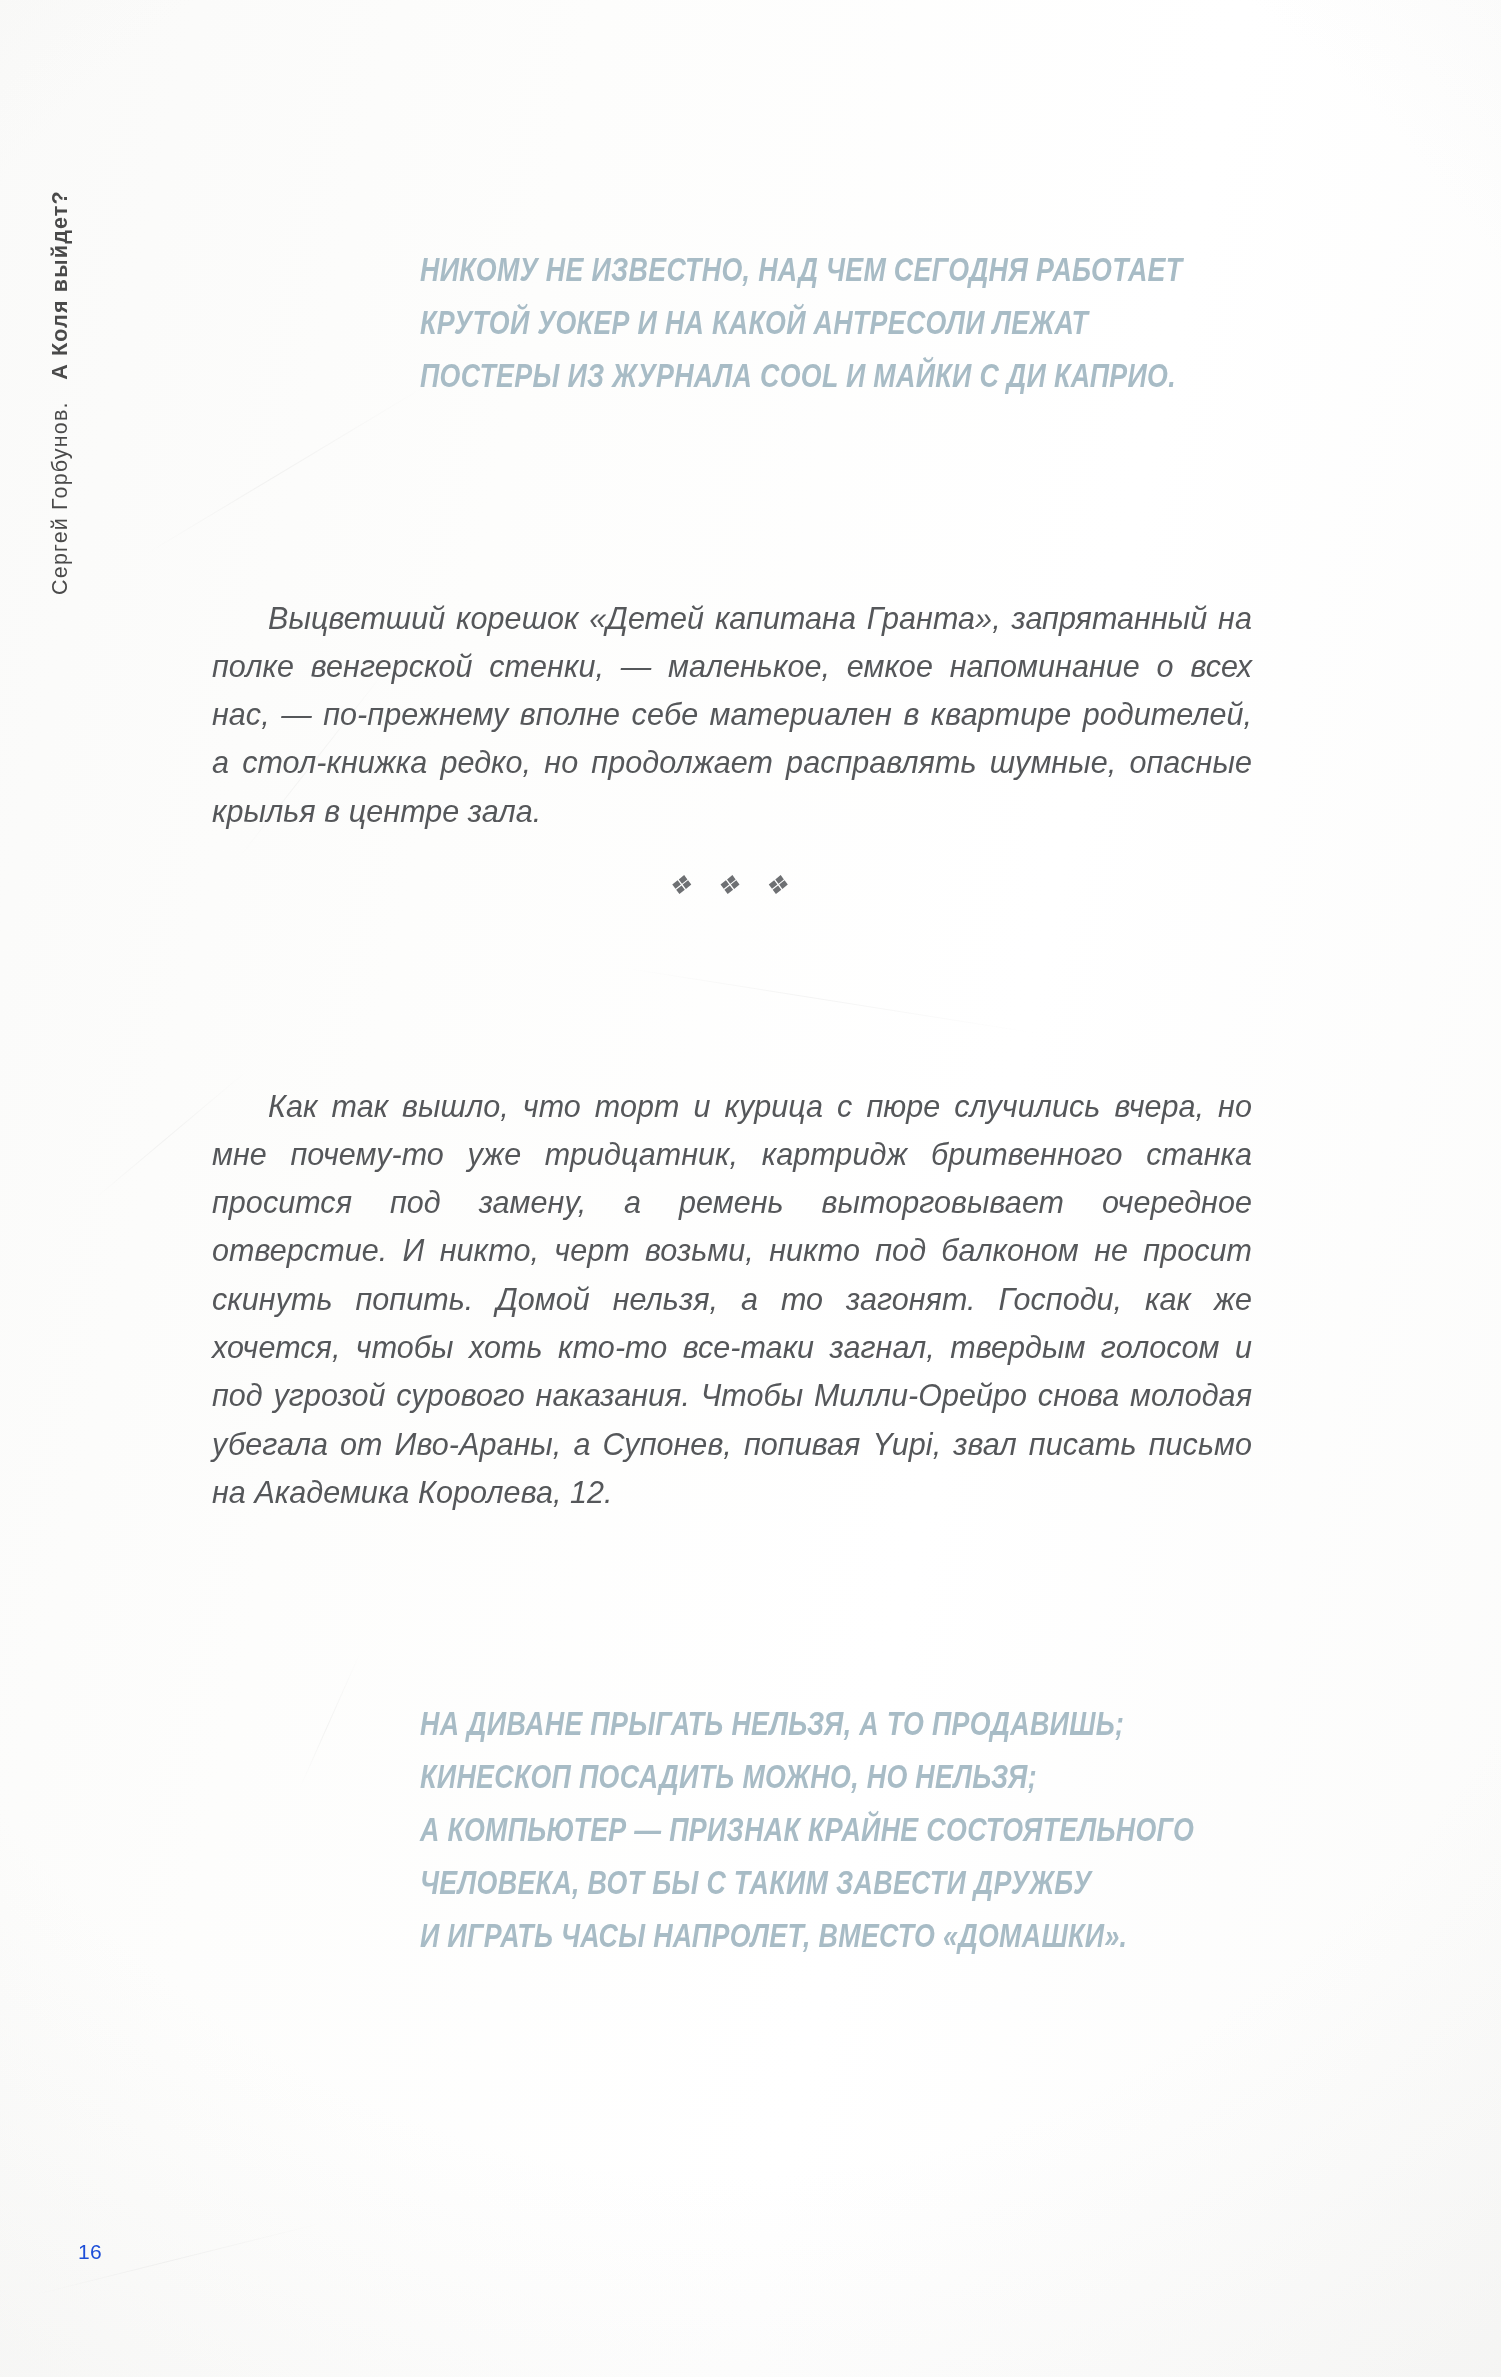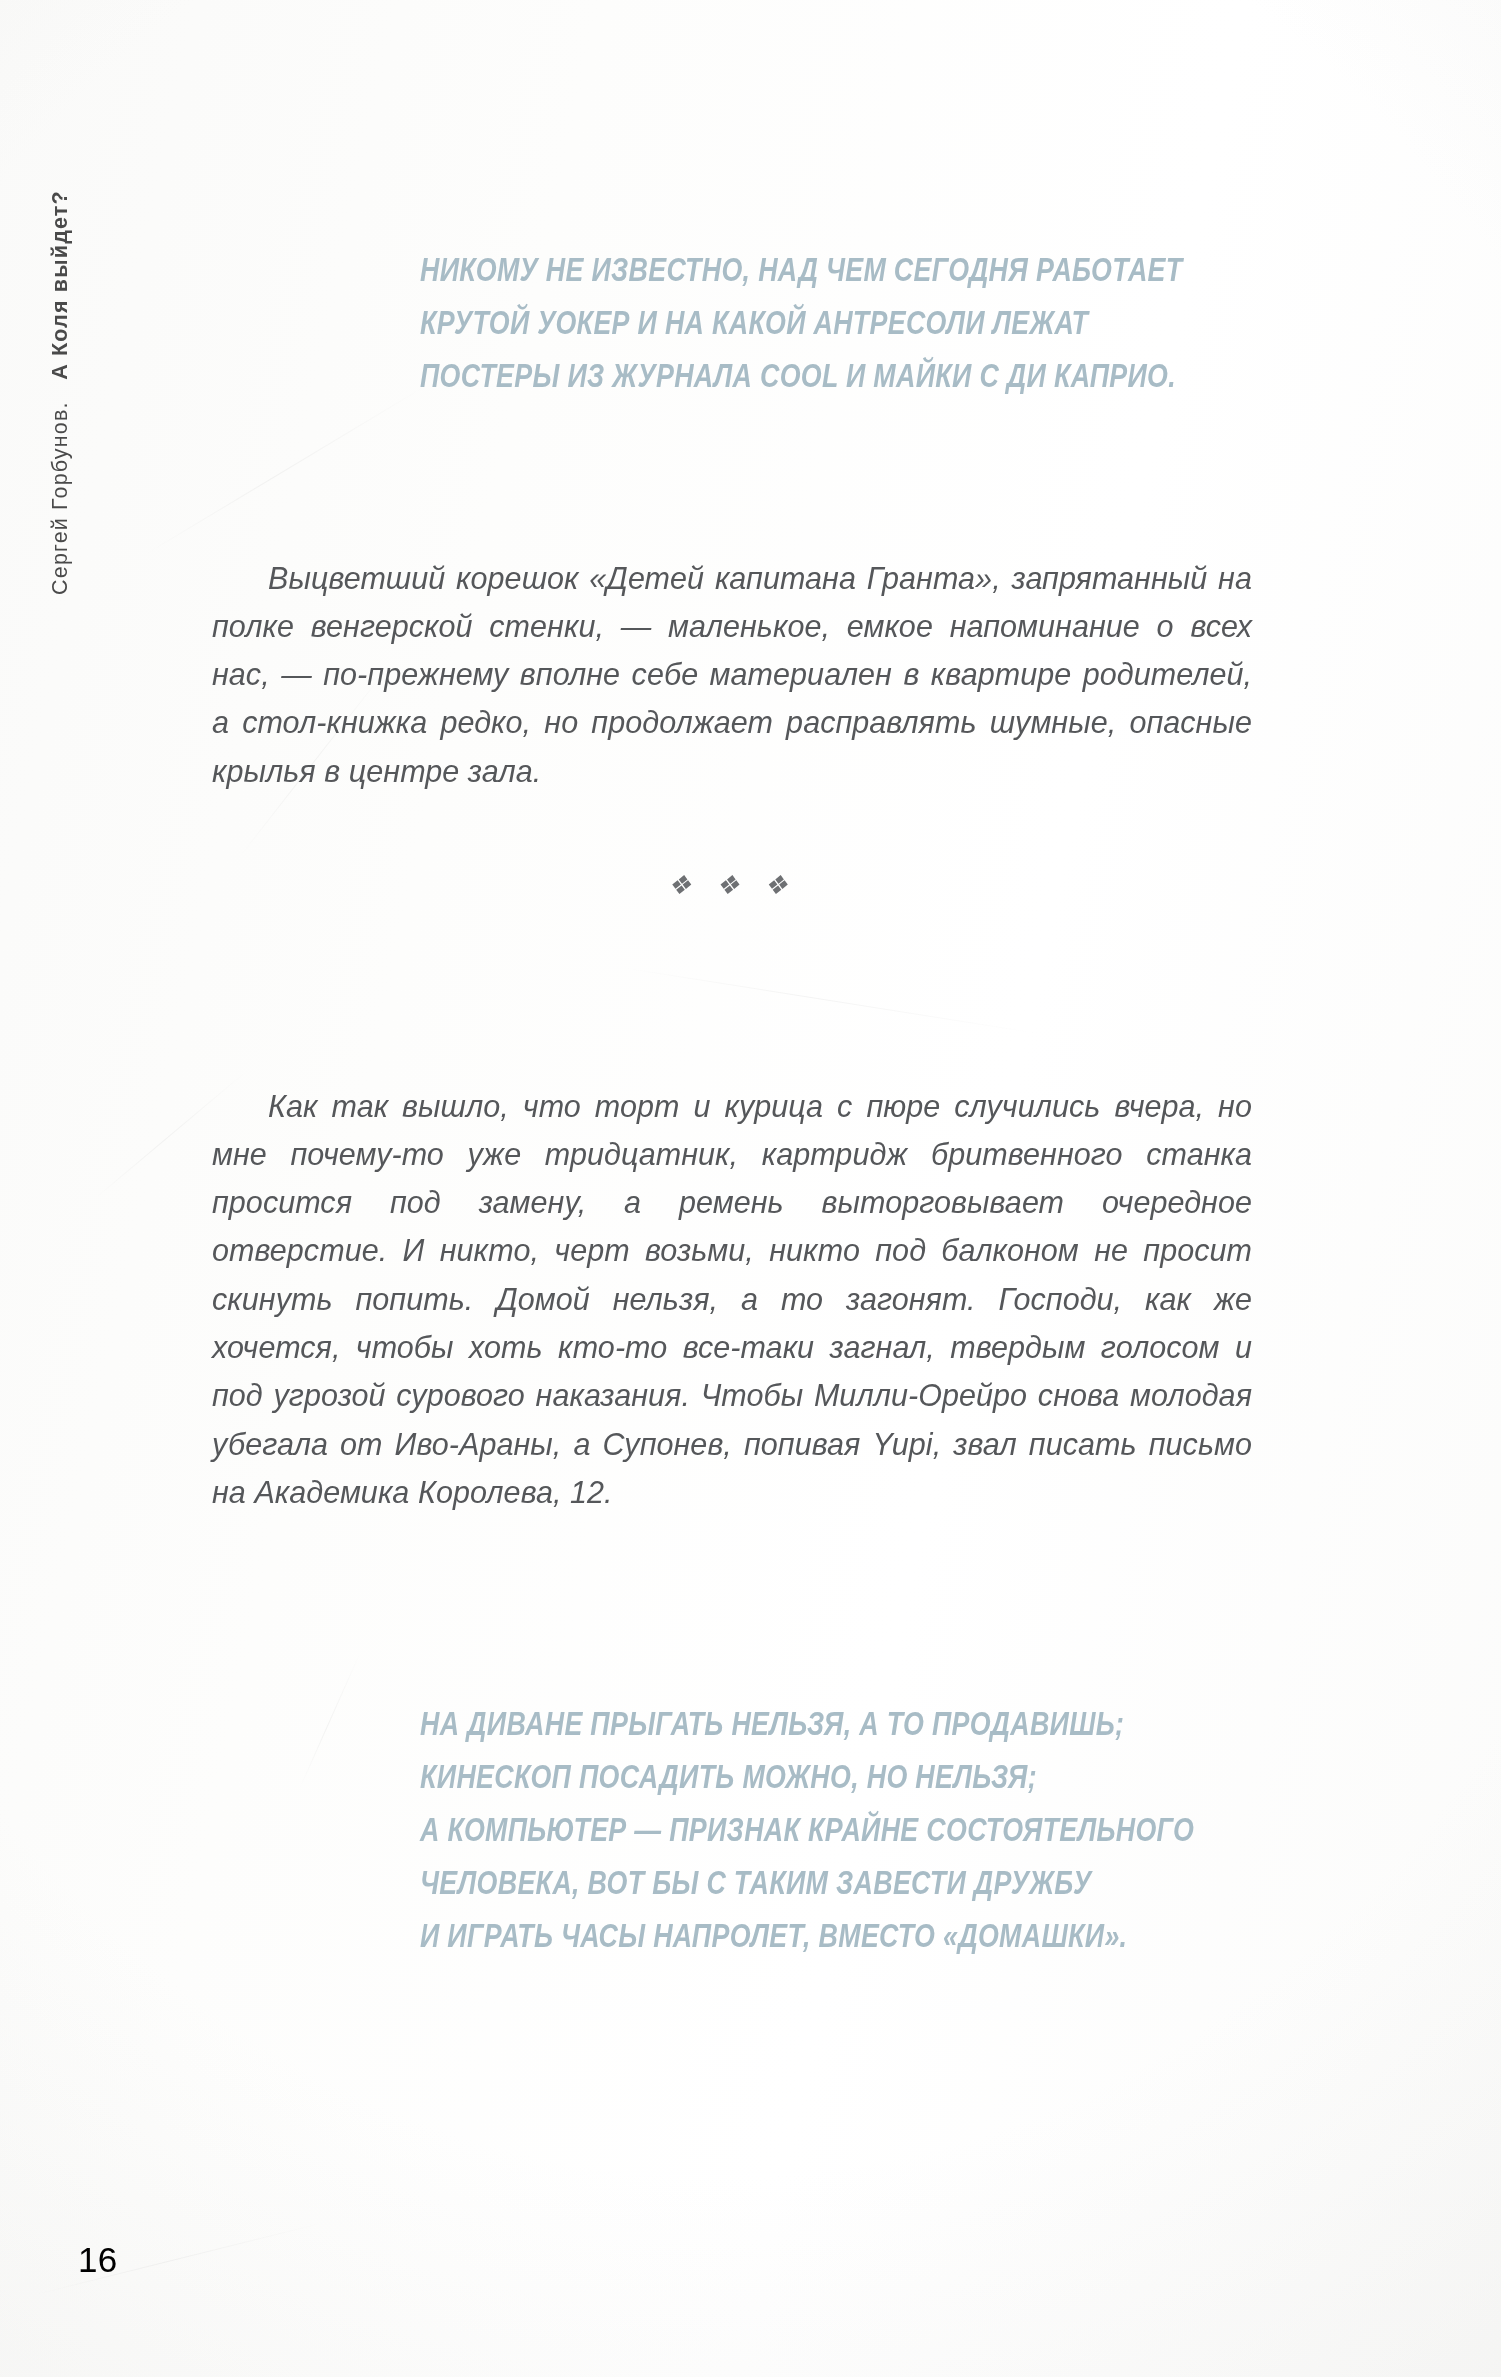--- a/index.html
+++ b/index.html
@@ -115,43 +115,43 @@
     width: 1040px;
     color: #55575a;
     font-size: 30.5px;
     line-height: 1.585;
     text-align: justify;
     text-justify: inter-word;
     font-weight: 400;
     letter-spacing: 0.002em;
   }
   .body-text .indent { display: inline-block; width: 56px; }
-  .para-one { top: 523px; }
+  .para-one { top: 563px; }
   .para-two { top: 1051px; }
 
   
   .ornament {
     position: absolute;
     left: 0;
     top: 872px;
     width: 1040px;
     text-align: center;
     color: #6e7073;
     font-size: 26px;
     letter-spacing: 0.34em;
     line-height: 1;
   }
 
   
   .folio {
     position: absolute;
     left: 78px;
     top: 2240px;
-    font-size: 35px;
-    color: #000000;
+    font-size: 21px;
+    color: #1d4ed8;
     font-weight: 400;
     letter-spacing: 0.01em;
   }
 </style>
 </head>
 <body>
 
 <div class="page">
 
   <div class="paper-texture"></div>

